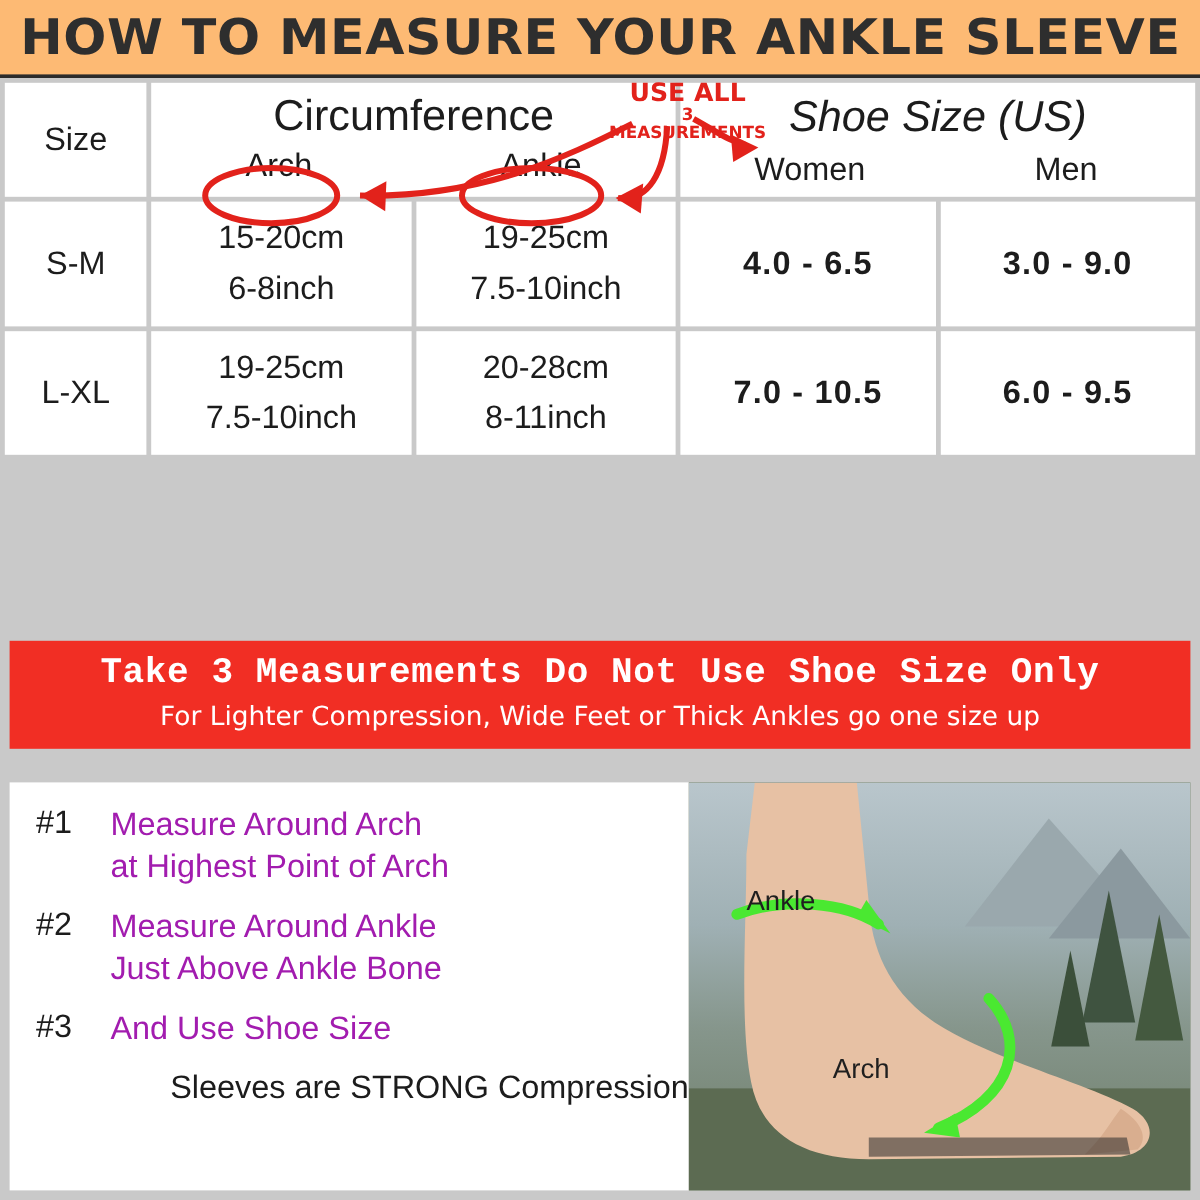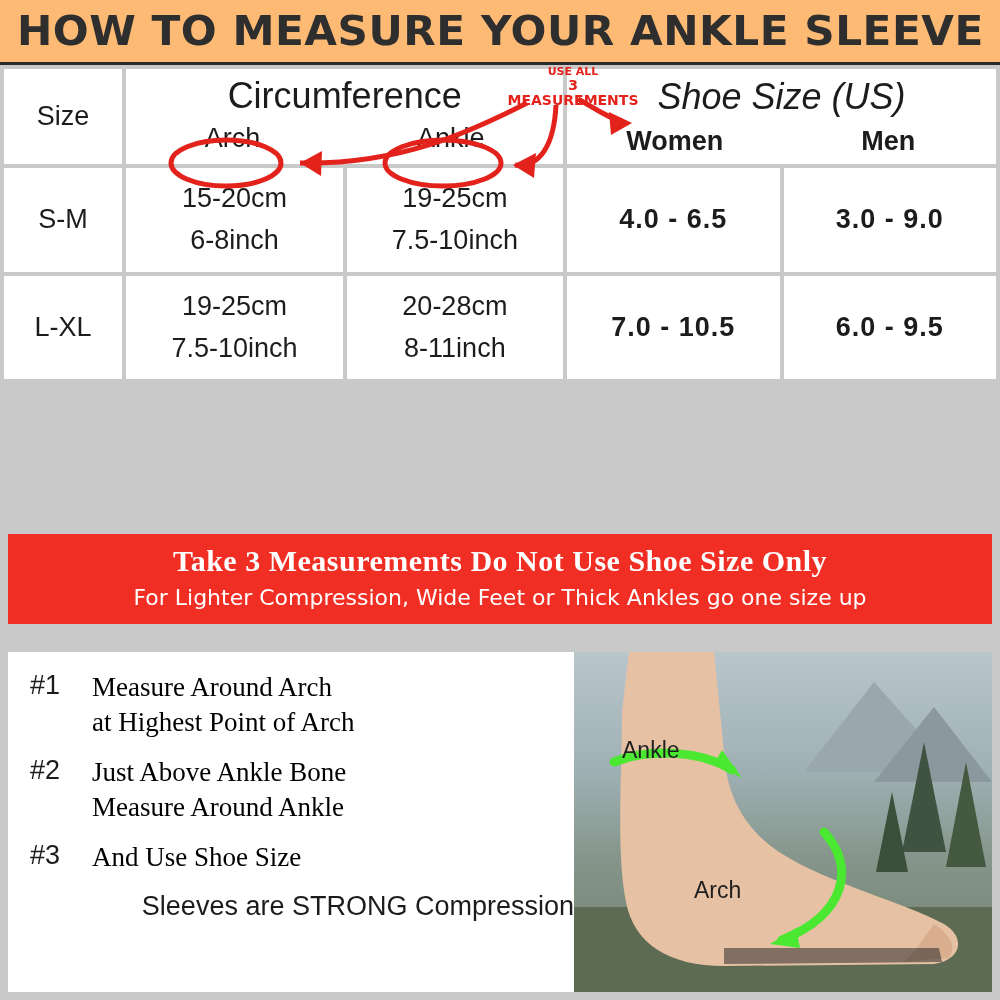--- a/index.html
+++ b/index.html
@@ -90,21 +90,20 @@
   }
   .shoe-sub-row {
     display: flex;
     margin-top: 8px;
   }
   .shoe-sub {
     flex: 1;
     text-align: center;
     font-size: 27px;
     color: #1c1c1c;
-    font-weight: bold;
   }
   .meas-cell {
     padding: 10px 15px;
     line-height: 1.55;
     font-size: 27px;
   }
   .size-label {
     font-size: 33px;
   }
   .shoe-val {
@@ -128,21 +127,21 @@
   .notice {
     position: absolute;
     left: 8px;
     top: 534px;
     width: 984px;
     background: #f12e24;
     padding: 10px 0 14px 0;
     text-align: center;
   }
   .notice-line1 {
-    font-family: Liberation Serif, serif;
+    font-family: Liberation Mono, monospace;
     font-weight: bold;
     color: #ffffff;
     font-size: 30px;
     letter-spacing: 0.5px;
     white-space: nowrap;
   }
   .notice-line2 {
     font-family: "DejaVu Sans", sans-serif;
     color: #ffffff;
     font-size: 22px;
@@ -170,23 +169,22 @@
     margin-bottom: 16px;
   }
   .step-num {
     font-size: 27px;
     color: #1c1c1c;
     width: 62px;
     flex: none;
   }
   .step-text {
     font-size: 27px;
-    color: #000000;
+    color: #a21caf;
     line-height: 1.28;
-    font-family: Liberation Serif, serif;
   }
   .steps-footer {
     font-size: 27px;
     color: #1c1c1c;
     margin-top: 2px;
     text-align: right;
   }
   .photo {
     flex: 1;
     position: relative;
@@ -282,21 +280,21 @@
   <polygon points="300,163 322,151 321,176" fill="#e2221b"></polygon>
 
   <path d="M556,105 C554,145 540,168 515,165" fill="none" stroke="#e2221b" stroke-width="5"></path>
   <polygon points="513,165 536,153 534,178" fill="#e2221b"></polygon>
 
   <path d="M578,99 C598,110 608,118 622,121" fill="none" stroke="#e2221b" stroke-width="5"></path>
   <polygon points="632,123 609,112 611,135" fill="#e2221b"></polygon>
 </svg>
 
 <div style="position:absolute; left:503px; top:66px; width:140px; text-align:center; z-index:6;">
-  <div style="font-family:'DejaVu Sans',sans-serif; font-weight:bold; color:#e2221b; font-size:11px; line-height:1.1;text-align:center;">USE ALL</div>
+  <div style="font-family:'DejaVu Sans',sans-serif; font-weight:bold; color:#e2221b; font-size:21px; line-height:1.1;text-align:center;">USE ALL</div>
   <div style="font-family:'DejaVu Sans',sans-serif; font-weight:bold; color:#e2221b; font-size:14px; line-height:1.1;">3 MEASUREMENTS</div>
 </div>
 
 <div class="notice">
   <div class="notice-line1">Take 3 Measurements Do Not Use Shoe Size Only</div>
   <div class="notice-line2">For Lighter Compression, Wide Feet or Thick Ankles go one size up</div>
 </div>
 
 <div class="bottom">
 
@@ -305,22 +303,22 @@
       <div class="step-num">#1</div>
       <div class="step-text">
         <div>Measure Around Arch</div>
         <div>at Highest Point of Arch</div>
       </div>
     </div>
 
     <div class="step">
       <div class="step-num">#2</div>
       <div class="step-text">
+        <div>Measure Around Ankle</div>
         <div>Just Above Ankle Bone</div>
-        <div>Measure Around Ankle</div>
       </div>
     </div>
 
     <div class="step">
       <div class="step-num">#3</div>
       <div class="step-text">
         <div>And Use Shoe Size</div>
       </div>
     </div>
 

